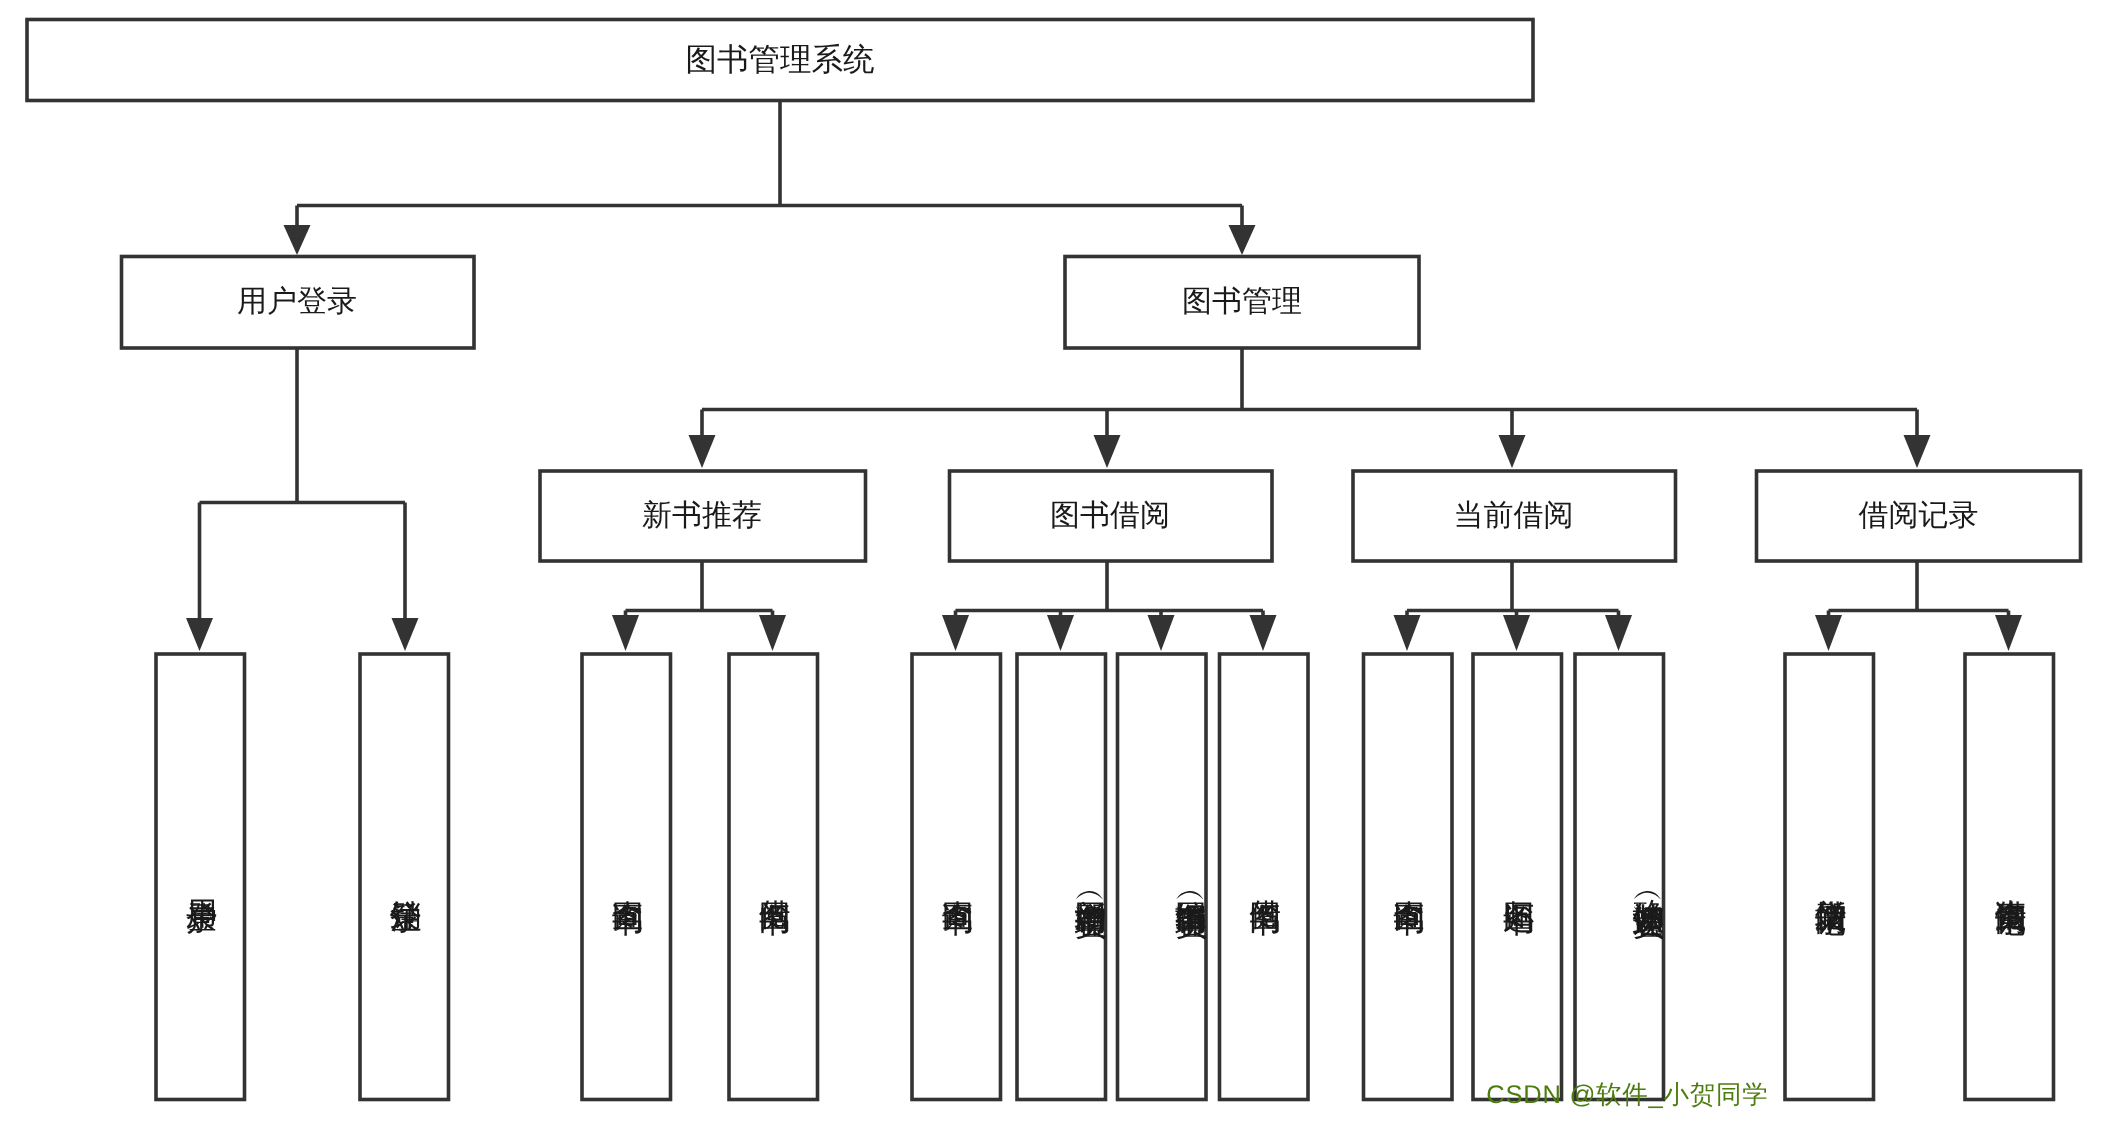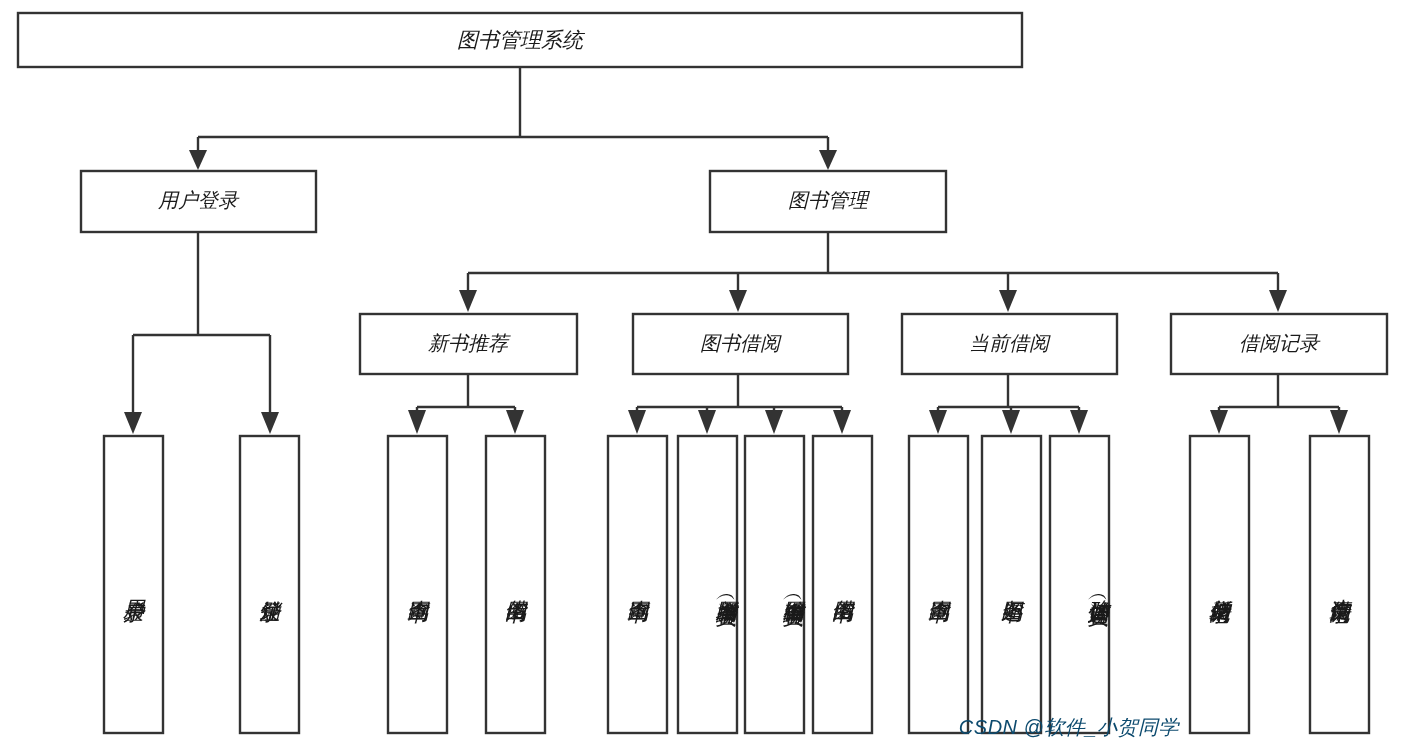--- a/index.html
+++ b/index.html
@@ -13,21 +13,20 @@
     font-family: "Liberation Sans", "DejaVu Sans", sans-serif;
     overflow: hidden;
     position: relative;
   }
   #diagram-root {
     position: absolute;
     left: 0;
     top: 0;
     width: 1187px;
     height: 747px;
-    font-style: italic;
   }
   svg.chart-svg {
     display: block;
     width: 1405px;
     height: 747px;
   }
   .node-box {
     fill: #ffffff;
     stroke: #333333;
     stroke-width: 2.4;
@@ -69,22 +68,22 @@
     letter-spacing: 1px;
     color: #1a1a1a;
     white-space: nowrap;
     pointer-events: none;
   }
   .watermark {
     position: absolute;
     right: 8px;
     bottom: 6px;
     font-family: "Liberation Sans", "DejaVu Sans", sans-serif;
-    font-size: 20px;
-    color: #0c4a6e;
+    font-size: 17px;
+    color: #4d7c0f;
     letter-spacing: 0.5px;
     white-space: nowrap;
   }
 </style>
 </head>
 <body>
 
 <div id="diagram-root">
 
   <svg class="chart-svg" viewBox="0 0 1405 747" xmlns="http://www.w3.org/2000/svg">

